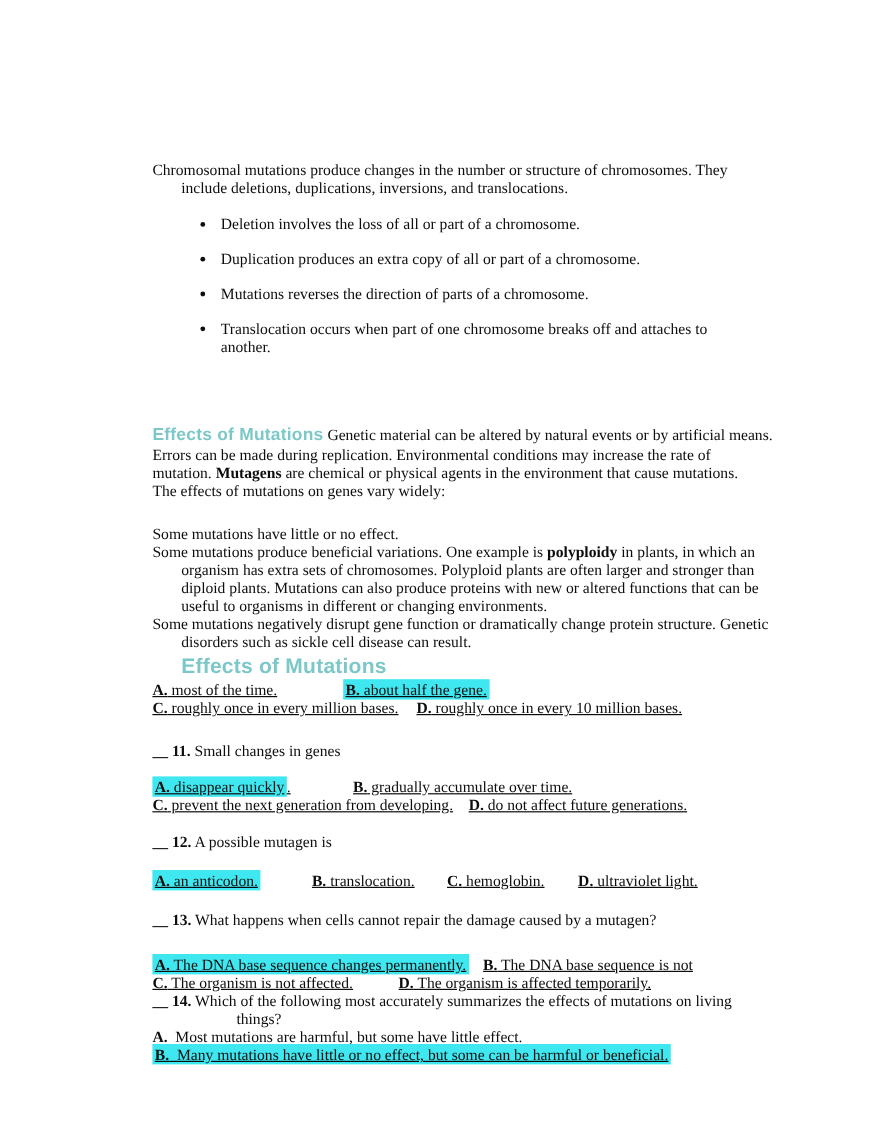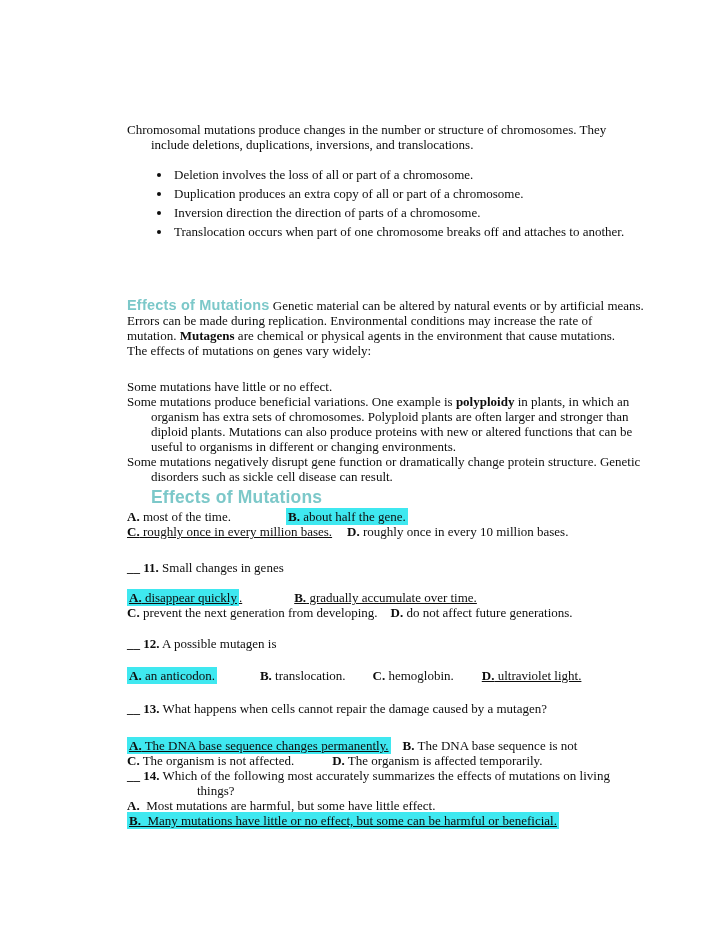--- a/index.html
+++ b/index.html
@@ -6,29 +6,29 @@
     --highlight:#3fe8f0;
     --teal:#7cc8c9;
     --ink:#0d0d0d;
   }
   html,body{margin:0;padding:0;}
   body{
     width:728px;height:943px;background:#ffffff;position:relative;overflow:hidden;
     font-family:"Liberation Serif", serif;color:var(--ink);
   }
   .content{
-    position:absolute;left:127px;top:4px;width:518px;
+    position:absolute;left:127px;top:16px;width:518px;
     font-size:13px;line-height:15px;
   }
   p{margin:0;padding:0;}
   .hang24{padding-left:24px;text-indent:-24px;}
   .hang70{padding-left:70px;text-indent:-70px;}
   .indent24{padding-left:24px;}
   ul.bullets{margin:15px 0 0 0;padding:0 0 0 41px;list-style:disc outside;}
-  ul.bullets li{padding-left:2px;margin:4px;}
+  ul.bullets li{padding-left:2px;margin:14px;}
   .h1-inline{
     font-family:"Liberation Sans", sans-serif;font-weight:bold;color:var(--teal);
     font-size:14.5px;letter-spacing:0.2px;
   }
   .h2{
     font-family:"Liberation Sans", sans-serif;font-weight:bold;color:var(--teal);
     font-size:17.5px;line-height:20px;margin:3px 0 0 0;padding-left:24px;letter-spacing:0.2px;
   }
   .mt15{margin-top:15px;}
   .mt38{margin-top:59px;}
@@ -36,34 +36,34 @@
   .mt20{margin-top:16px;}
   .mt17{margin-top:17px;}
   .mt18{margin-top:18px;}
   .mt22{margin-top:22px;}
   .mt2{margin-top:2px;}
   .intro{margin-top:118px;}
   b,.b{font-weight:bold;}
   .hl{background:var(--highlight);padding:1px 2px;}
   .ul{text-decoration:underline;}
   .tab{display:inline-block;height:1px;}
-  .opt{white-space:nowrap;}
+  .opt{white-space:nowrap;text-decoration:underline;}
   .opt-wrap{white-space:normal;}
 </style>
 </head>
 <body>
 
 <div class="content">
 
   <p class="intro hang24">Chromosomal mutations produce changes in the number or structure of chromosomes. They include deletions, duplications, inversions, and translocations.</p>
 
   <ul class="bullets">
     <li>Deletion involves the loss of all or part of a chromosome.</li>
     <li>Duplication produces an extra copy of all or part of a chromosome.</li>
-    <li>Inversion direction the direction of parts of a chromosome.</li>
+    <li>Mutations reverses the direction of parts of a chromosome.</li>
     <li>Translocation occurs when part of one chromosome breaks off and attaches to another.</li>
   </ul>
 
   <p class="mt38">
     <span class="h1-inline">Effects of Mutations</span><span> Genetic material can be altered by natural events or by artificial means. Errors can be made during replication. Environmental conditions may increase the rate of mutation. </span><b>Mutagens</b><span> are chemical or physical agents in the environment that cause mutations.</span>
   </p>
   <p>The effects of mutations on genes vary widely:</p>
 
   <div class="mt21">
     <p class="hang24">Some mutations have little or no effect.</p>

